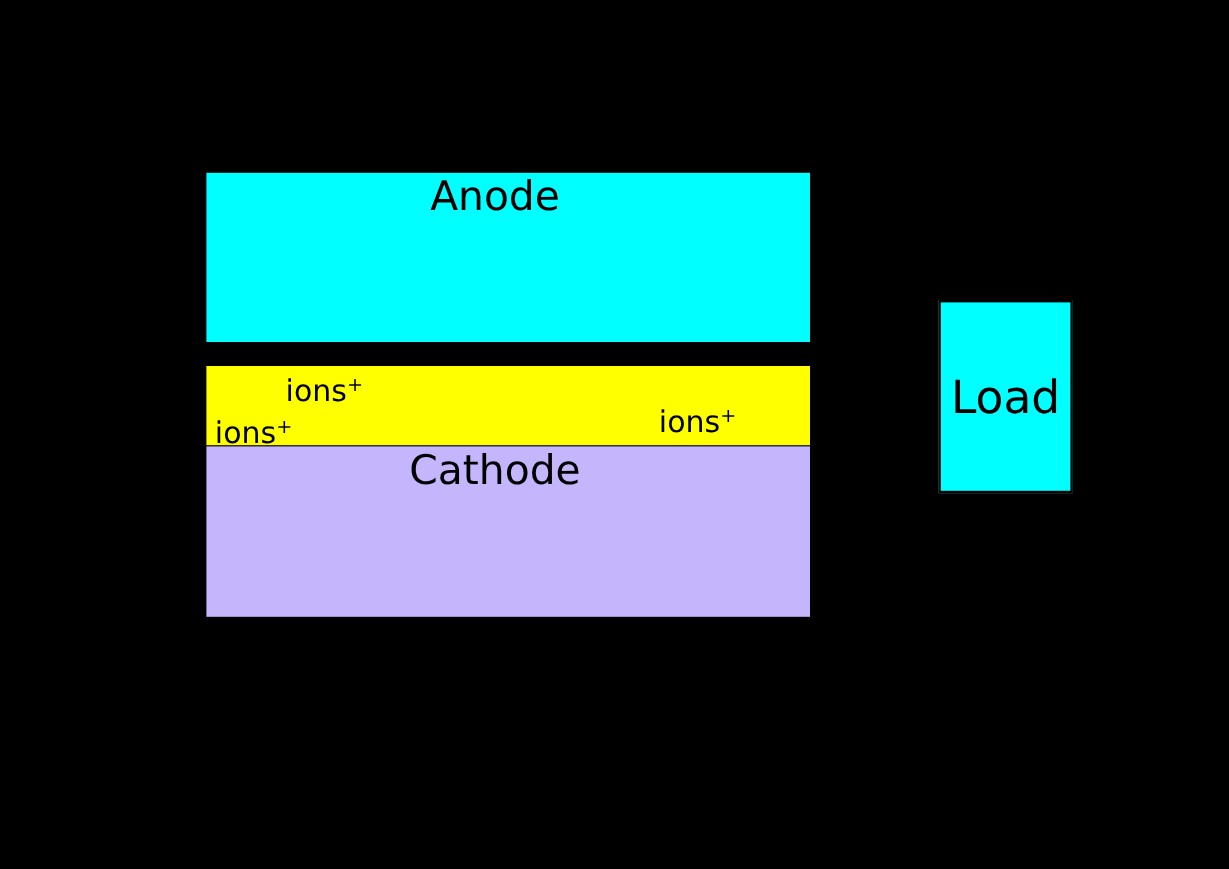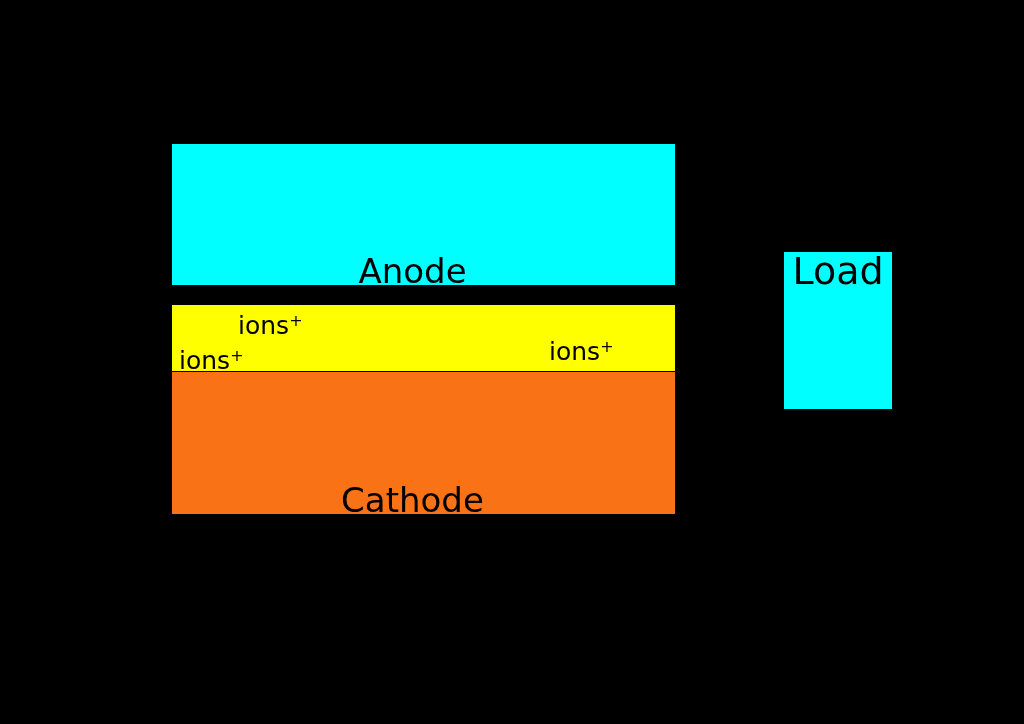--- a/index.html
+++ b/index.html
@@ -19,21 +19,21 @@
     top: 144px;
     width: 503px;
     height: 370px;
     background: #000;
   }
   .layer {
     position: absolute;
     left: 0;
     width: 503px;
     display: flex;
-    align-items: flex-end;
+    align-items: flex-start;
     justify-content: center;
   }
   .layer-anode       { top: 0;     height: 141px; }
   .layer-electrolyte { top: 161px; height: 66px;  }
   .layer-cathode     { top: 228px; height: 142px; }
   .layer-label {
     font-size: 34px;
     line-height: 1;
     white-space: nowrap;
   }
@@ -55,20 +55,21 @@
   .ion-2 { left: 7px;   top: 43px; }
   .ion-3 { left: 377px; top: 34px; }
   .load-box {
     position: absolute;
     left: 782px;
     top: 250px;
     width: 112px;
     height: 161px;
     border: 2px solid #000;
     display: flex;
+    align-items: center;
     justify-content: center;
   }
   .load-label {
     font-size: 38px;
     line-height: 1;
     white-space: nowrap;
   }
 </style>
 </head>
 <body>
@@ -80,21 +81,21 @@
     <div class="layer layer-anode" style="background-color: rgb(0, 255, 255);">
       <span class="layer-label">Anode</span>
     </div>
 
     <div class="layer layer-electrolyte" style="background-color: rgb(255, 255, 0);">
       <span class="ion ion-1"><span>ions</span><sup>+</sup></span>
       <span class="ion ion-2"><span>ions</span><sup>+</sup></span>
       <span class="ion ion-3"><span>ions</span><sup>+</sup></span>
     </div>
 
-    <div class="layer layer-cathode" style="background-color: #f97316;">
+    <div class="layer layer-cathode" style="background-color: #c4b5fd;">
       <span class="layer-label">Cathode</span>
     </div>
 
   </div>
 
   <div class="load-box" style="background-color: rgb(0, 255, 255);">
     <span class="load-label">Load</span>
   </div>
 
 </div>

